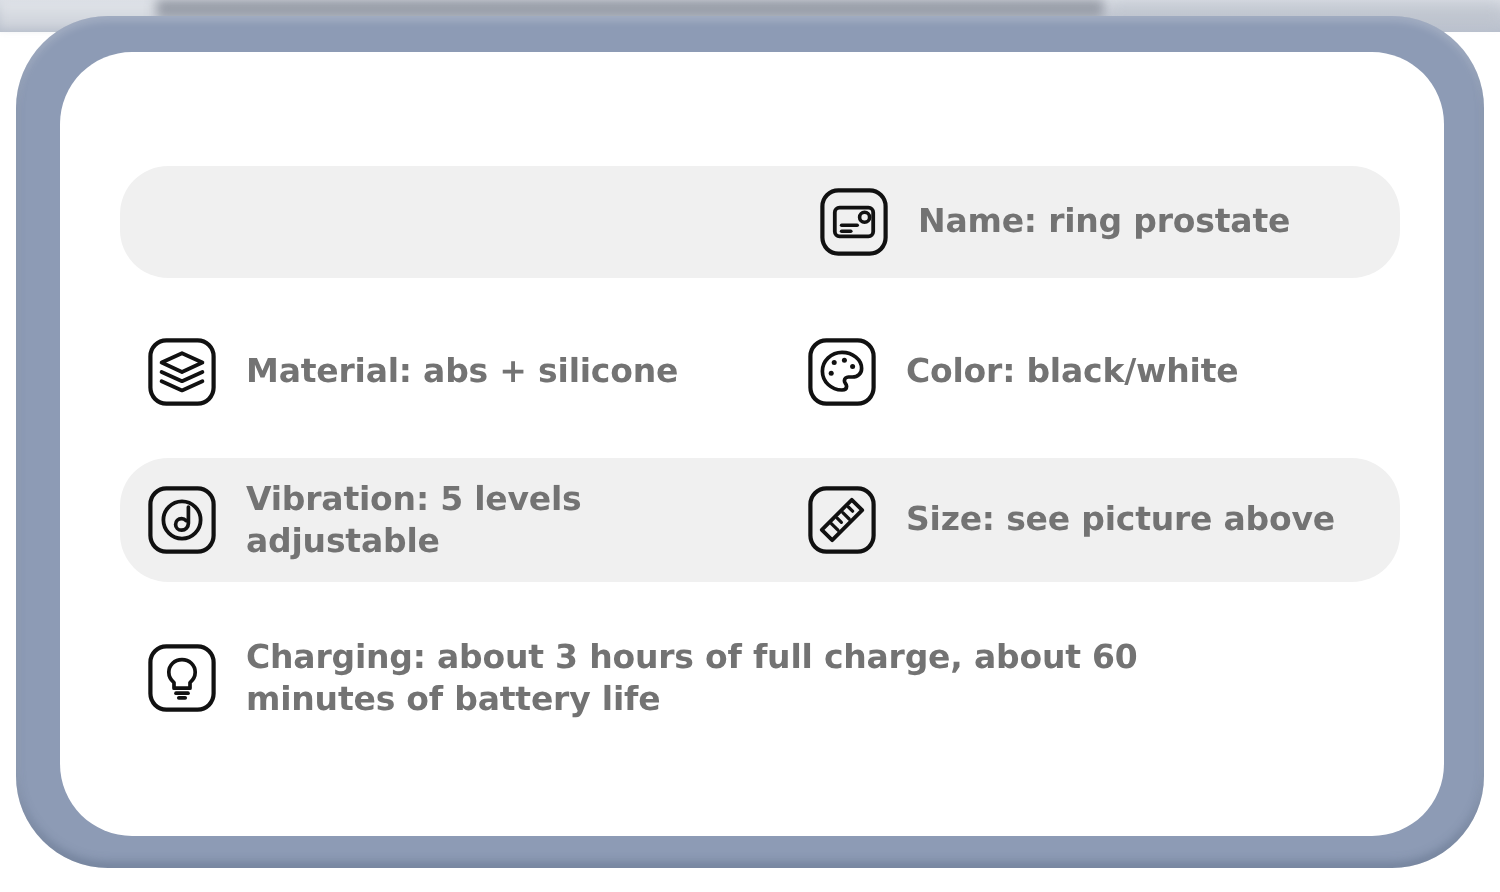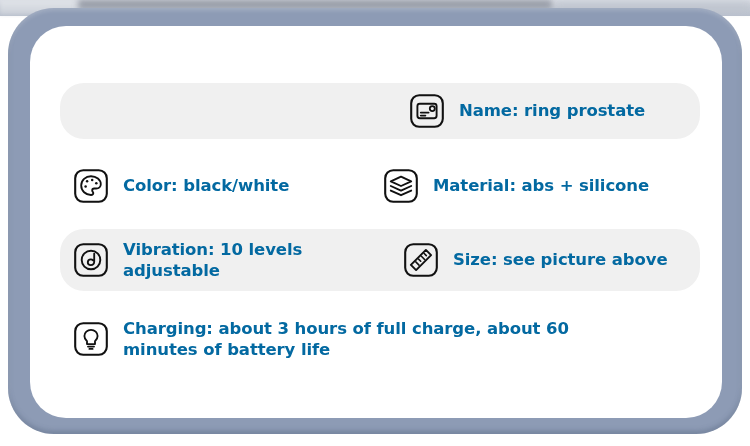--- a/index.html
+++ b/index.html
@@ -154,21 +154,21 @@
     align-items: center;
     justify-content: center;
   }
   .icon-box svg {
     display: block;
     width: 38px;
     height: 38px;
   }
 
   .spec-text {
-    color: #0369a1;
+    color: #737373;
     font-size: 16.5px;
     font-weight: bold;
     line-height: 1.28;
     letter-spacing: -.1px;
   }
   .spec-text.narrow {
     max-width: 215px;
   }
   .spec-text.wide {
     max-width: 500px;
@@ -207,58 +207,58 @@
               <line x1="12.8" y1="23.6" x2="17.4" y2="23.6" stroke="#111111" stroke-width="1.8" stroke-linecap="round"></line>
             </svg>
           </span>
           <span class="spec-text">Name: ring prostate</span>
         </div>
       </div>
 
       <div class="row-gap-a"></div>
 
       <div class="spec-row r-two">
+        <div class="cell cell-left">
+          <span class="icon-box">
+            <svg viewBox="0 0 38 38" fill="none" xmlns="http://www.w3.org/2000/svg">
+              <rect x="3.2" y="3.2" width="31.6" height="31.6" rx="8" stroke="#111111" stroke-width="2.1"></rect>
+              <path d="M19 9.6 L29.2 14.3 L19 19 L8.8 14.3 Z" stroke="#111111" stroke-width="1.9" stroke-linejoin="round"></path>
+              <path d="M8.8 19 L19 23.6 L29.2 19" stroke="#111111" stroke-width="1.9" stroke-linejoin="round" stroke-linecap="round"></path>
+              <path d="M8.8 23.6 L19 28.2 L29.2 23.6" stroke="#111111" stroke-width="1.9" stroke-linejoin="round" stroke-linecap="round"></path>
+            </svg>
+          </span>
+          <span class="spec-text">Material: abs + silicone</span>
+        </div>
         <div class="cell cell-right">
           <span class="icon-box">
             <svg viewBox="0 0 38 38" fill="none" xmlns="http://www.w3.org/2000/svg">
               <rect x="3.2" y="3.2" width="31.6" height="31.6" rx="8" stroke="#111111" stroke-width="2.1"></rect>
               <path d="M19 9.2 C13.6 9.2 9.2 13.4 9.2 18.6 C9.2 23.8 13.6 28 19 28 C20.5 28 21.3 27.2 21.3 26.1 C21.3 25.5 21 25.1 20.7 24.7 C20.4 24.3 20.2 23.9 20.2 23.4 C20.2 22.3 21.1 21.5 22.2 21.5 L24.2 21.5 C26.9 21.5 28.8 19.7 28.8 17.2 C28.8 12.8 24.4 9.2 19 9.2 Z" stroke="#111111" stroke-width="1.85" stroke-linejoin="round"></path>
               <circle cx="15.1" cy="14.3" r="1.25" fill="#111111"></circle>
               <circle cx="20.2" cy="13.1" r="1.25" fill="#111111"></circle>
               <circle cx="24.3" cy="16.2" r="1.25" fill="#111111"></circle>
               <circle cx="13.6" cy="19.6" r="1.25" fill="#111111"></circle>
             </svg>
           </span>
           <span class="spec-text">Color: black/white</span>
         </div>
-        <div class="cell cell-left">
-          <span class="icon-box">
-            <svg viewBox="0 0 38 38" fill="none" xmlns="http://www.w3.org/2000/svg">
-              <rect x="3.2" y="3.2" width="31.6" height="31.6" rx="8" stroke="#111111" stroke-width="2.1"></rect>
-              <path d="M19 9.6 L29.2 14.3 L19 19 L8.8 14.3 Z" stroke="#111111" stroke-width="1.9" stroke-linejoin="round"></path>
-              <path d="M8.8 19 L19 23.6 L29.2 19" stroke="#111111" stroke-width="1.9" stroke-linejoin="round" stroke-linecap="round"></path>
-              <path d="M8.8 23.6 L19 28.2 L29.2 23.6" stroke="#111111" stroke-width="1.9" stroke-linejoin="round" stroke-linecap="round"></path>
-            </svg>
-          </span>
-          <span class="spec-text">Material: abs + silicone</span>
-        </div>
       </div>
 
       <div class="row-gap-b"></div>
 
       <div class="spec-row r-two shaded">
         <div class="cell cell-left">
           <span class="icon-box">
             <svg viewBox="0 0 38 38" fill="none" xmlns="http://www.w3.org/2000/svg">
               <rect x="3.2" y="3.2" width="31.6" height="31.6" rx="8" stroke="#111111" stroke-width="2.1"></rect>
               <circle cx="19" cy="19" r="9.3" stroke="#111111" stroke-width="1.9"></circle>
               <path d="M22.2 12.6 L22.2 20.6 C22.2 22.6 20.7 24.1 18.8 24.1 C17.1 24.1 15.8 22.8 15.8 21.2 C15.8 19.6 17.1 18.3 18.8 18.3 C19.7 18.3 20.5 18.7 21 19.3" stroke="#111111" stroke-width="1.85" stroke-linecap="round" stroke-linejoin="round"></path>
             </svg>
           </span>
-          <span class="spec-text narrow">Vibration: 10 levels adjustable</span>
+          <span class="spec-text narrow">Vibration: 5 levels adjustable</span>
         </div>
         <div class="cell cell-right">
           <span class="icon-box">
             <svg viewBox="0 0 38 38" fill="none" xmlns="http://www.w3.org/2000/svg">
               <rect x="3.2" y="3.2" width="31.6" height="31.6" rx="8" stroke="#111111" stroke-width="2.1"></rect>
               <path d="M23.9 8.9 L29.1 14.1 L14.1 29.1 L8.9 23.9 Z" stroke="#111111" stroke-width="1.9" stroke-linejoin="round"></path>
               <line x1="22.2" y1="12.5" x2="24.3" y2="14.6" stroke="#111111" stroke-width="1.6" stroke-linecap="round"></line>
               <line x1="19.4" y1="15.3" x2="22.6" y2="18.5" stroke="#111111" stroke-width="1.6" stroke-linecap="round"></line>
               <line x1="16.6" y1="18.1" x2="18.7" y2="20.2" stroke="#111111" stroke-width="1.6" stroke-linecap="round"></line>
               <line x1="13.8" y1="20.9" x2="17" y2="24.1" stroke="#111111" stroke-width="1.6" stroke-linecap="round"></line>

